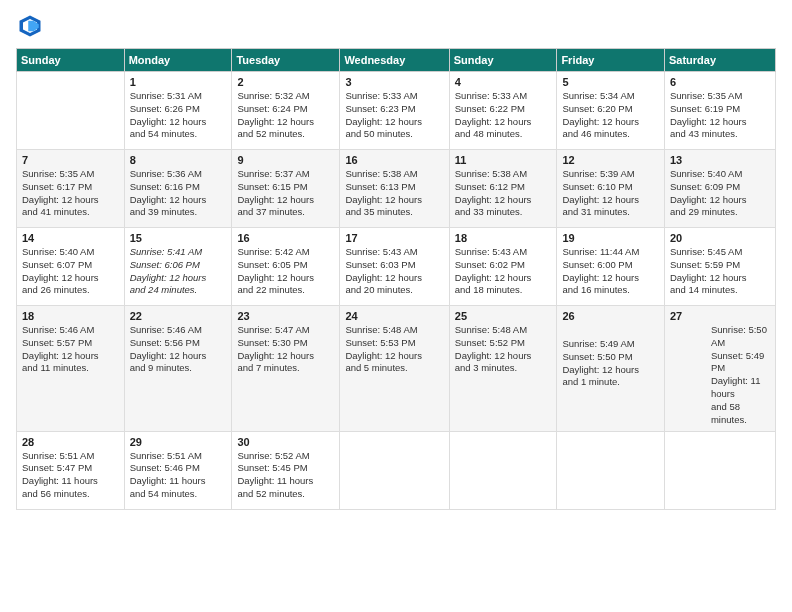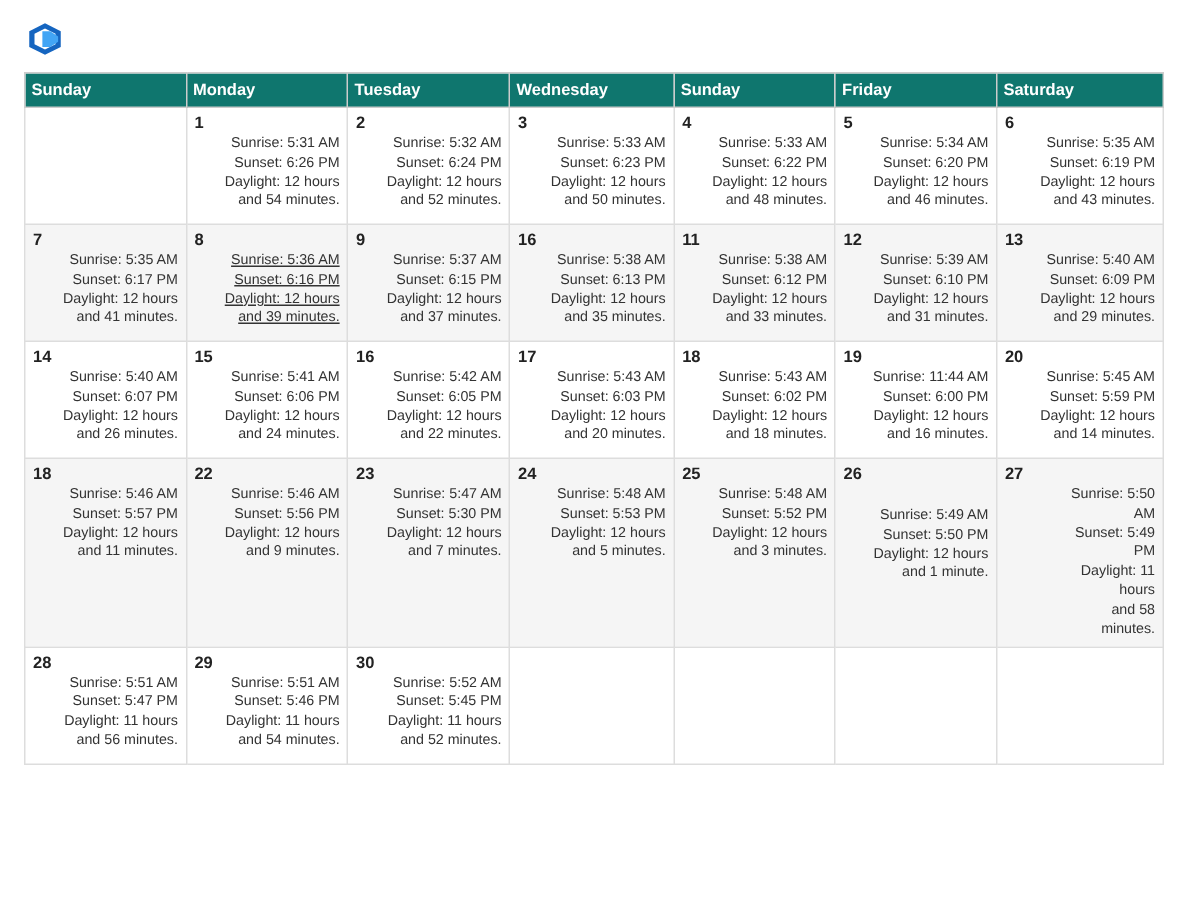--- a/index.html
+++ b/index.html
@@ -79,21 +79,20 @@
     .day-num {
       font-weight: bold;
       font-size: 11px;
       color: #222;
       margin-bottom: 2px;
     }
     .day-info {
       font-size: 9.5px;
       color: #333;
       line-height: 1.35;
-      text-align: right;
     }
     .empty-cell {
       background: #fff !important;
     }
   </style>
 </head>
 <body>
 
 <div class="container">
   <div class="header-row">
@@ -176,21 +175,21 @@
         <tr>
           <td>
             <div class="day-num">7</div>
             <div class="day-info" style="white-space: pre-line;">Sunrise: 5:35 AM
 Sunset: 6:17 PM
 Daylight: 12 hours
 and 41 minutes.</div>
           </td>
           <td>
             <div class="day-num">8</div>
-            <div class="day-info" style="white-space: pre-line; text-decoration: underline;">Sunrise: 5:36 AM
+            <div class="day-info" style="white-space: pre-line;">Sunrise: 5:36 AM
 Sunset: 6:16 PM
 Daylight: 12 hours
 and 39 minutes.</div>
           </td>
           <td>
             <div class="day-num">9</div>
             <div class="day-info" style="white-space: pre-line;">Sunrise: 5:37 AM
 Sunset: 6:15 PM
 Daylight: 12 hours
 and 37 minutes.</div>
@@ -227,21 +226,21 @@
         <tr>
           <td>
             <div class="day-num">14</div>
             <div class="day-info" style="white-space: pre-line;">Sunrise: 5:40 AM
 Sunset: 6:07 PM
 Daylight: 12 hours
 and 26 minutes.</div>
           </td>
           <td>
             <div class="day-num">15</div>
-            <div class="day-info" style="white-space: pre-line;">Sunrise: 5:41 AM
+            <div class="day-info" style="white-space: pre-line; font-style: italic;">Sunrise: 5:41 AM
 Sunset: 6:06 PM
 Daylight: 12 hours
 and 24 minutes.</div>
           </td>
           <td>
             <div class="day-num">16</div>
             <div class="day-info" style="white-space: pre-line;">Sunrise: 5:42 AM
 Sunset: 6:05 PM
 Daylight: 12 hours
 and 22 minutes.</div>

